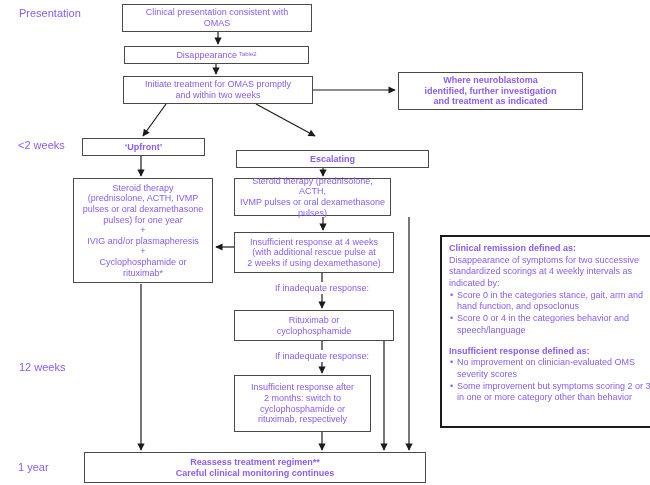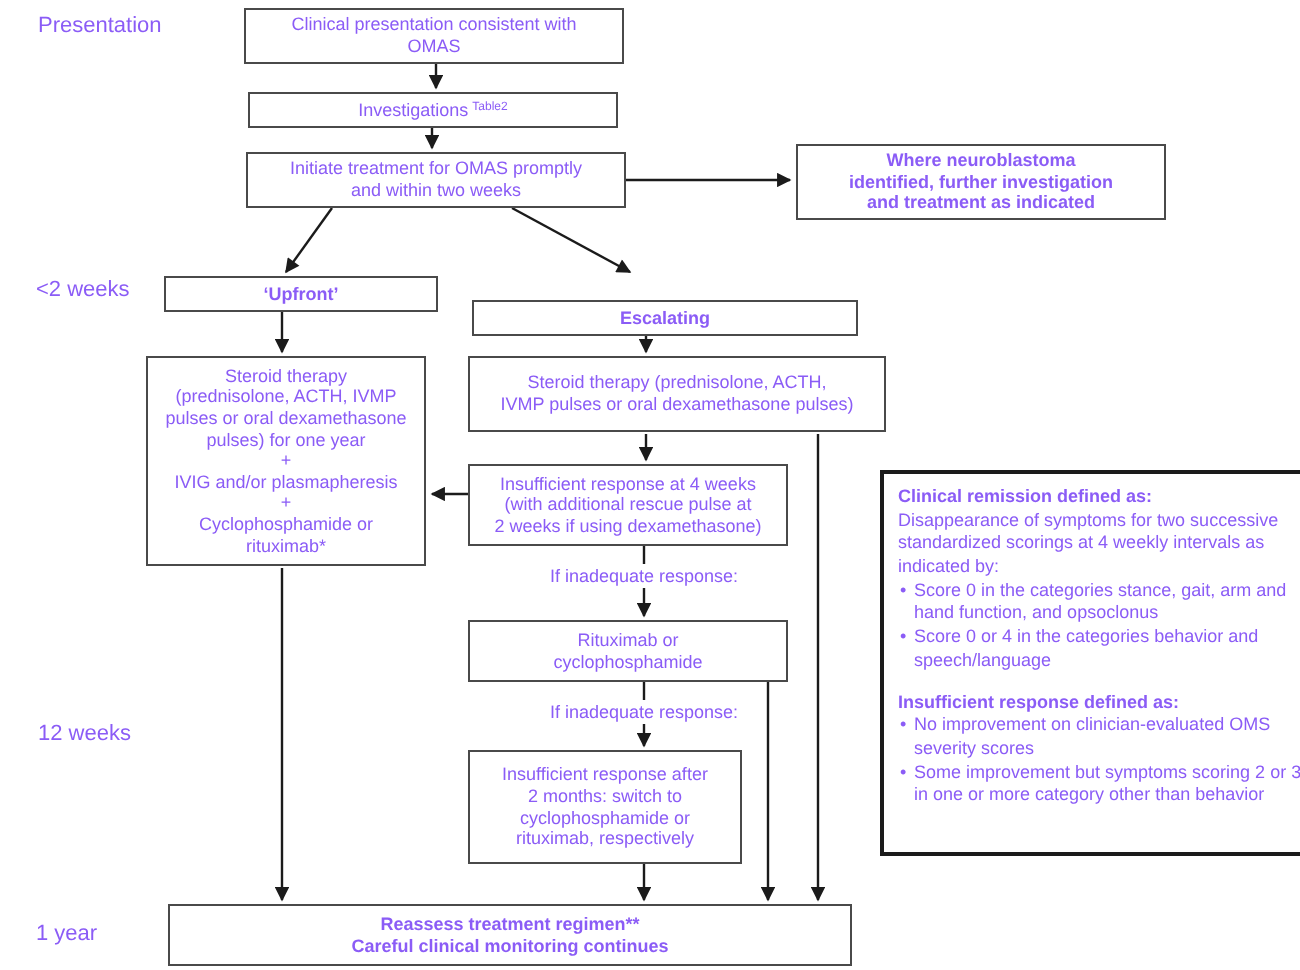--- a/index.html
+++ b/index.html
@@ -92,46 +92,46 @@
 
   <div class="tl-label" style="left:3px; top:7px;">Presentation</div>
   <div class="tl-label" style="left:2px; top:139px;">&lt;2 weeks</div>
   <div class="tl-label" style="left:3px; top:361px;">12 weeks</div>
   <div class="tl-label" style="left:2px; top:461px;text-align:center;">1 year</div>
 
   <div class="node" style="left:106px; top:4px; width:190px; height:28px;">Clinical presentation consistent with
 OMAS</div>
 
   <div class="node" style="left:108px; top:46px; width:185px; height:18px; white-space:nowrap;">
-    <span>Investigations</span>
+    <span>Disappearance</span>
       <span class="sup-ref">Table2</span>
   </div>
 
   <div class="node" style="left:107px; top:76px; width:190px; height:28px;">Initiate treatment for OMAS promptly
 and within two weeks</div>
 
   <div class="node bold" style="left:382px; top:72px; width:185px; height:38px;">Where neuroblastoma
 identified, further investigation
 and treatment as indicated</div>
 
-  <div class="node bold" style="left:66px; top:138px; width:137px; height:18px;">‘Upfront’</div>
+  <div class="node bold" style="left:66px; top:138px; width:123px; height:18px;">‘Upfront’</div>
 
   <div class="node bold" style="left:220px; top:150px; width:193px; height:18px;">Escalating</div>
 
   <div class="node" style="left:57px; top:178px; width:140px; height:105px;">Steroid therapy
 (prednisolone, ACTH, IVMP
 pulses or oral dexamethasone
 pulses) for one year
 +
 IVIG and/or plasmapheresis
 +
 Cyclophosphamide or
 rituximab*</div>
 
-  <div class="node" style="left:218px; top:178px; width:209px; height:38px;">Steroid therapy (prednisolone, ACTH,
+  <div class="node" style="left:218px; top:178px; width:157px; height:38px;">Steroid therapy (prednisolone, ACTH,
 IVMP pulses or oral dexamethasone pulses)</div>
 
   <div class="node" style="left:218px; top:232px; width:160px; height:41px;text-align:center;">Insufficient response at 4 weeks
 (with additional rescue pulse at
 2 weeks if using dexamethasone)</div>
 
   <div class="float-note" style="left:306px; top:282px;">If inadequate response:</div>
 
   <div class="node" style="left:218px; top:310px; width:160px; height:31px;">Rituximab or
 cyclophosphamide</div>

